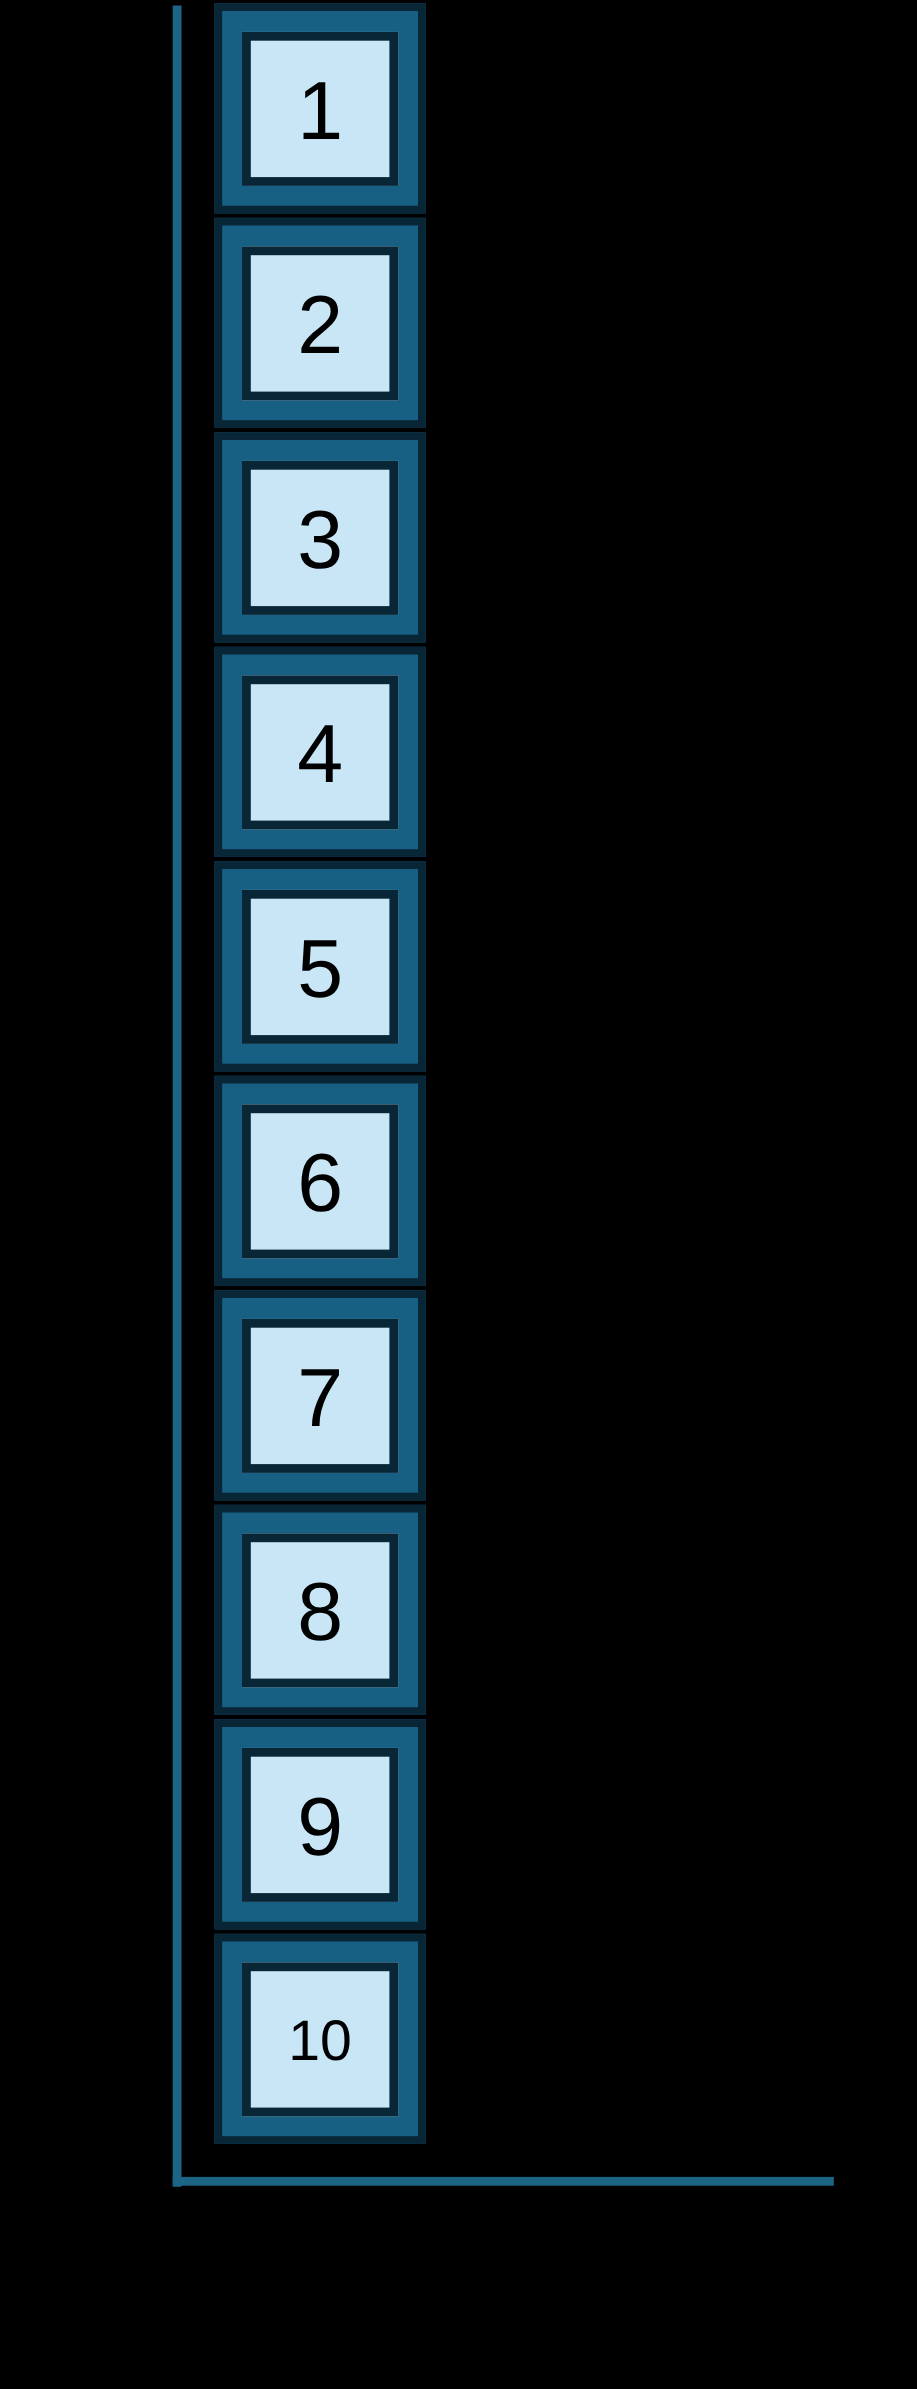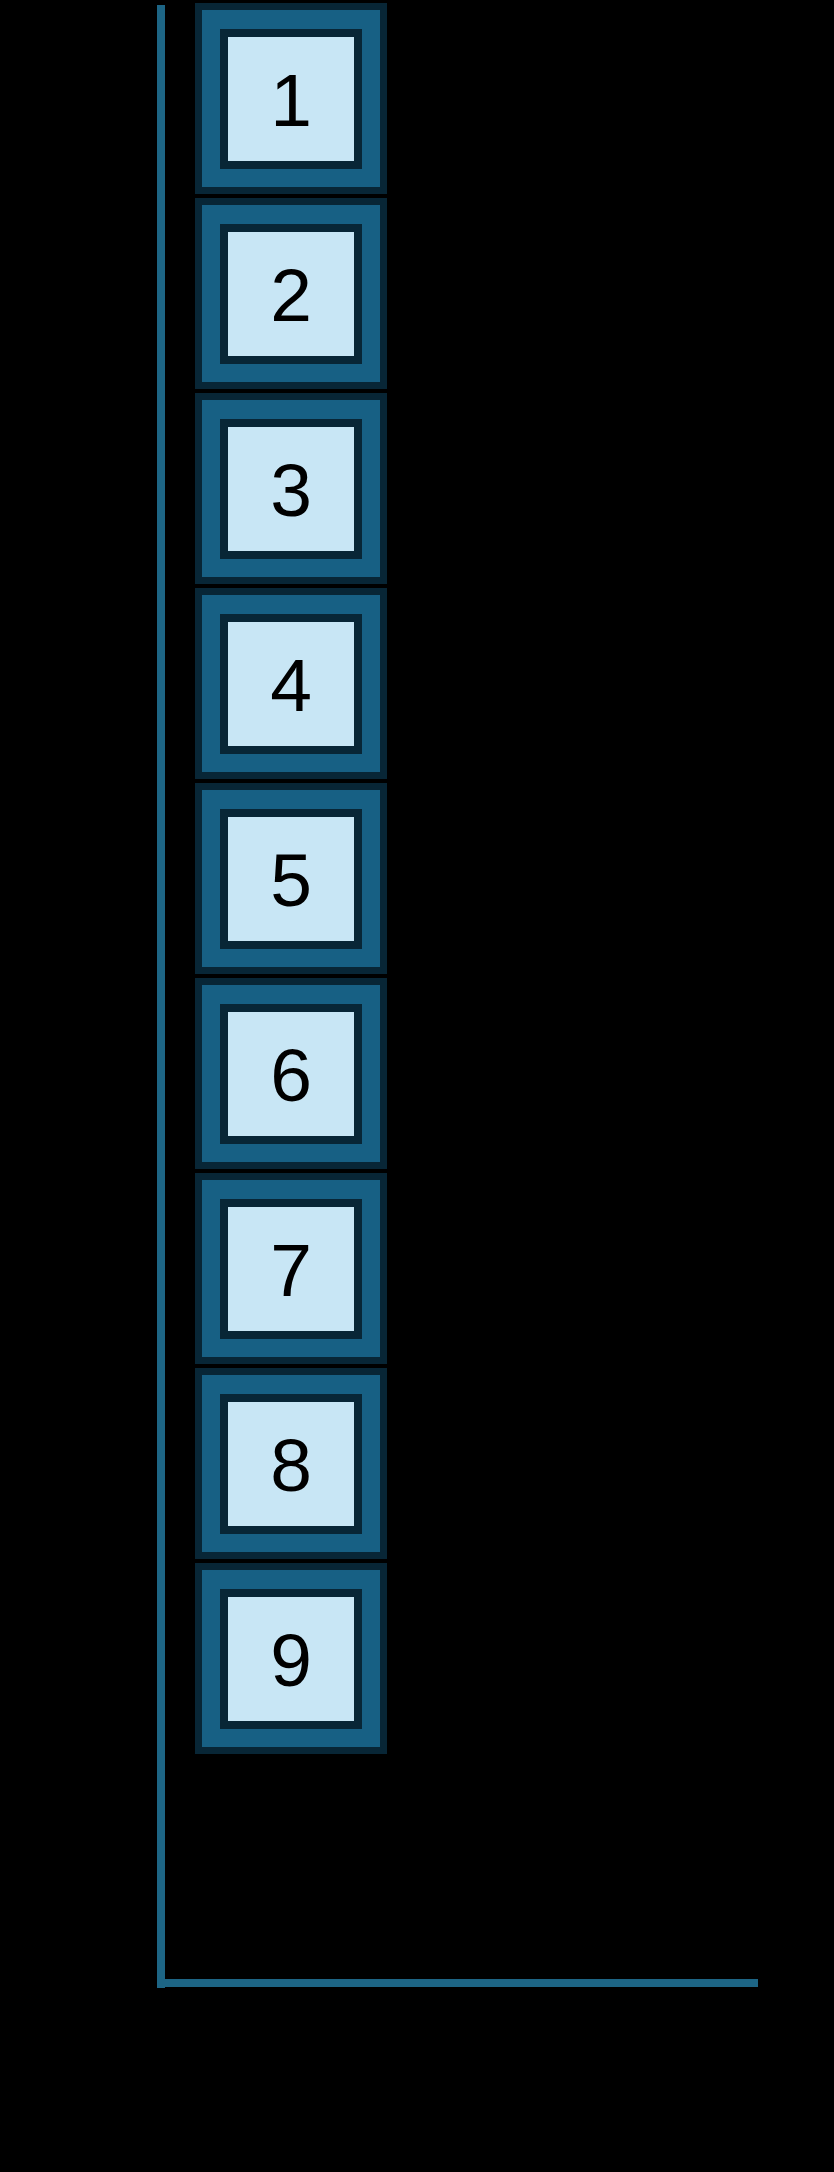--- a/index.html
+++ b/index.html
@@ -114,14 +114,19 @@
       <div class="cell">
     <div class="cell-inner">
       <span class="cell-label">8</span>
     </div>
   </div>
       <div class="cell">
     <div class="cell-inner">
       <span class="cell-label">9</span>
     </div>
   </div>
+      <div class="cell">
+    <div class="cell-inner">
+      <span class="cell-label two-digit">10</span>
+    </div>
+  </div>
     </div>
 </div>
 
 </body></html>

